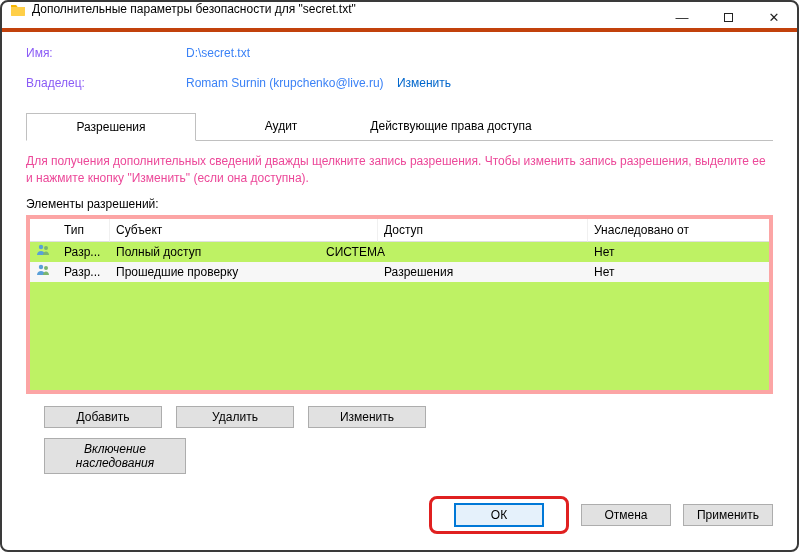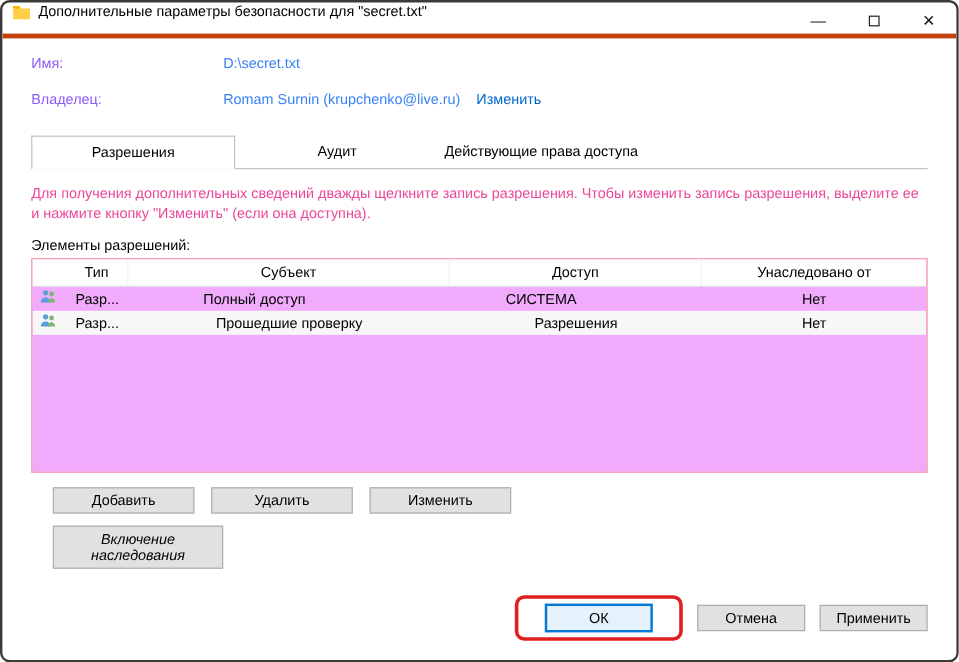--- a/index.html
+++ b/index.html
@@ -37,24 +37,23 @@
   .tab.active {
     border: 1px solid #c0c0c0; border-bottom: 1px solid #fff;
     background: #fff; position: relative; top: 1px;
   }
 
   .help-text { margin: 12px 0 10px 0; color: #ec4899; line-height: 1.4; }
 
   .elements-label { margin-bottom: 4px; }
 
   .table {
-    border: 1px solid #fca5a5; flex: 1; display:flex; flex-direction:column;
-    background: #f0abfc; overflow:hidden;
+    border: 4px solid #fca5a5; flex: 1; display:flex; flex-direction:column;
+    background: #bef264; overflow:hidden;
     min-height: 140px;
-    text-align: center;
   }
   .table-head {
     display: flex; background: #fff;
   }
   .table-head .col {
     padding: 4px 6px; border-bottom: 1px solid #e0e0e0;
     border-right: 1px solid #f0f0f0;
     color: #000;
   }
   .col-icon { width: 28px; border-right:none !important;}

